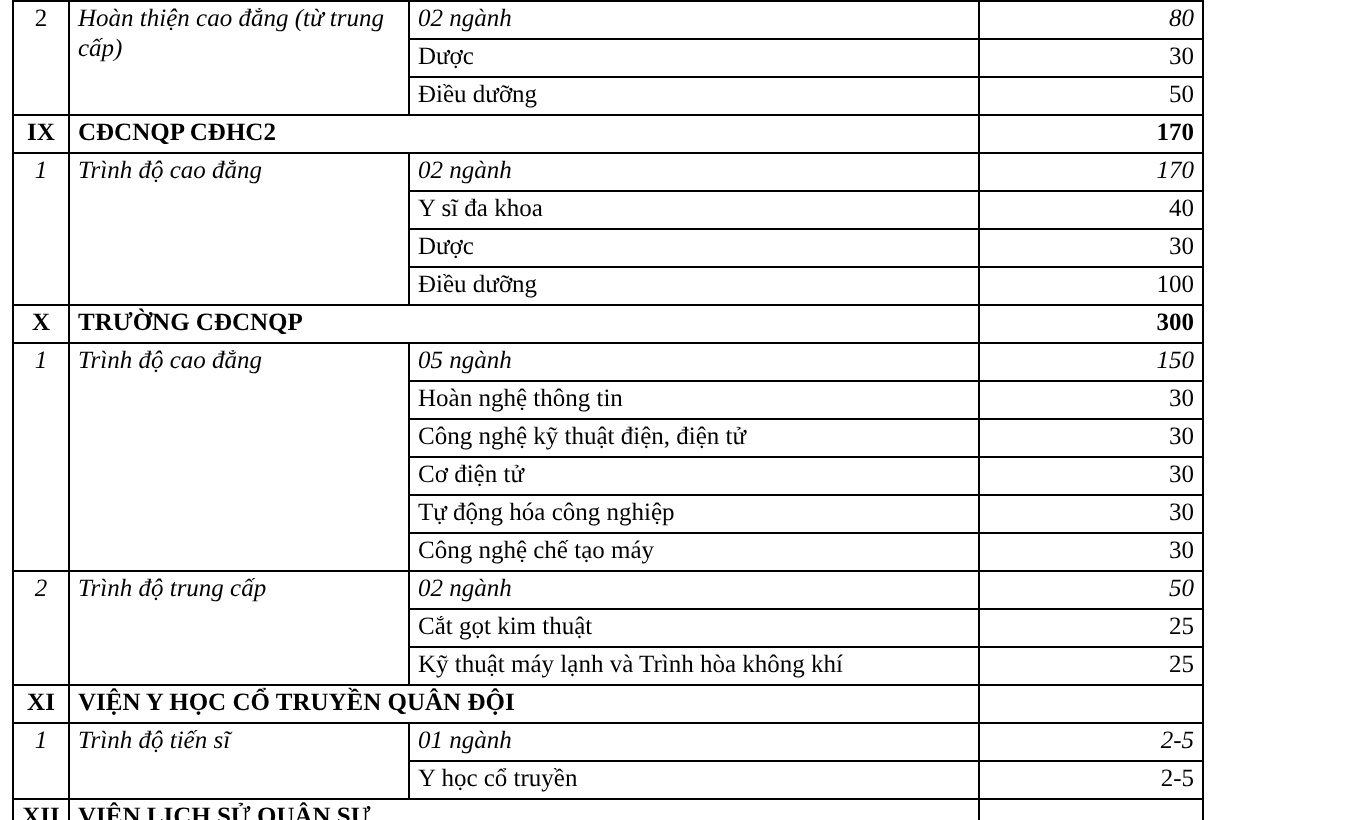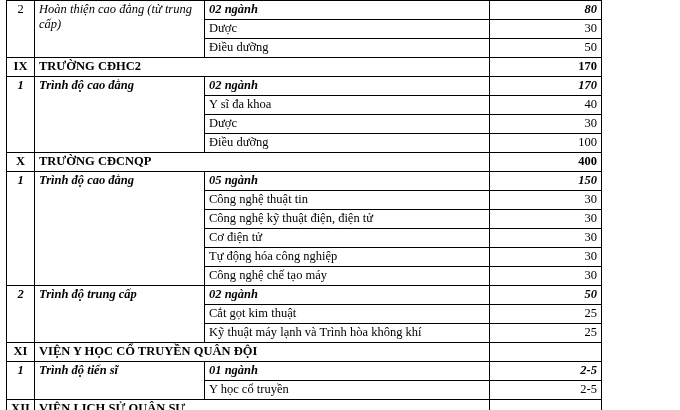--- a/index.html
+++ b/index.html
@@ -39,21 +39,21 @@
   col.c-num   { width: 28px; }
   col.c-level { width: 170px; }
   col.c-major { width: 285px; }
   col.c-quota { width: 112px; }
 
   td.num   { text-align: center; }
   td.quota { text-align: right; }
 
   .bold        { font-weight: bold; }
   .italic      { font-style: italic; }
-  .bolditalic  { font-weight: bold; font-style: italic; }
+  .bolditalic  { font-weight: normal; font-style: italic; }
 
   td.tall2 { height: 32px; }
   td.vmid  { vertical-align: middle; }
   .just {
     text-align: justify;
     text-align-last: justify;
   }
 </style>
 </head>
 <body>
@@ -76,21 +76,21 @@
         <tr>
           <td><span class="">Dược</span></td>
           <td class="quota vmid"><span class="">30</span></td>
         </tr>
         <tr>
           <td><span class="">Điều dưỡng</span></td>
           <td class="quota vmid"><span class="">50</span></td>
         </tr>
         <tr>
           <td class="num vmid"><span class="bold">IX</span></td>
-          <td class="vmid" colspan="2"><span class="bold">TRƯỜNG CĐHC2</span></td>
+          <td class="vmid" colspan="2"><span class="bold">CĐCNQP CĐHC2</span></td>
           <td class="quota vmid"><span class="bold">170</span></td>
         </tr>
         <tr>
           <td class="num vmid" rowspan="4"><span class="bolditalic">1</span></td>
           <td class="" rowspan="4"><span class="bolditalic">Trình độ cao đẳng</span></td>
           <td class=""><span class="bolditalic">02 ngành</span></td>
           <td class="quota vmid"><span class="bolditalic">170</span></td>
         </tr>
         <tr>
           <td><span class="">Y sĩ đa khoa</span></td>
@@ -100,30 +100,30 @@
           <td><span class="">Dược</span></td>
           <td class="quota vmid"><span class="">30</span></td>
         </tr>
         <tr>
           <td><span class="">Điều dưỡng</span></td>
           <td class="quota vmid"><span class="">100</span></td>
         </tr>
         <tr>
           <td class="num vmid"><span class="bold">X</span></td>
           <td class="vmid" colspan="2"><span class="bold">TRƯỜNG CĐCNQP</span></td>
-          <td class="quota vmid"><span class="bold">400</span></td>
+          <td class="quota vmid"><span class="bold">300</span></td>
         </tr>
         <tr>
           <td class="num vmid" rowspan="6"><span class="bolditalic">1</span></td>
           <td class="" rowspan="6"><span class="bolditalic">Trình độ cao đẳng</span></td>
           <td class=""><span class="bolditalic">05 ngành</span></td>
           <td class="quota vmid"><span class="bolditalic">150</span></td>
         </tr>
         <tr>
-          <td><span class="">Công nghệ thuật tin</span></td>
+          <td><span class="">Hoàn nghệ thông tin</span></td>
           <td class="quota vmid"><span class="">30</span></td>
         </tr>
         <tr>
           <td><span class="">Công nghệ kỹ thuật điện, điện tử</span></td>
           <td class="quota vmid"><span class="">30</span></td>
         </tr>
         <tr>
           <td><span class="">Cơ điện tử</span></td>
           <td class="quota vmid"><span class="">30</span></td>
         </tr>

